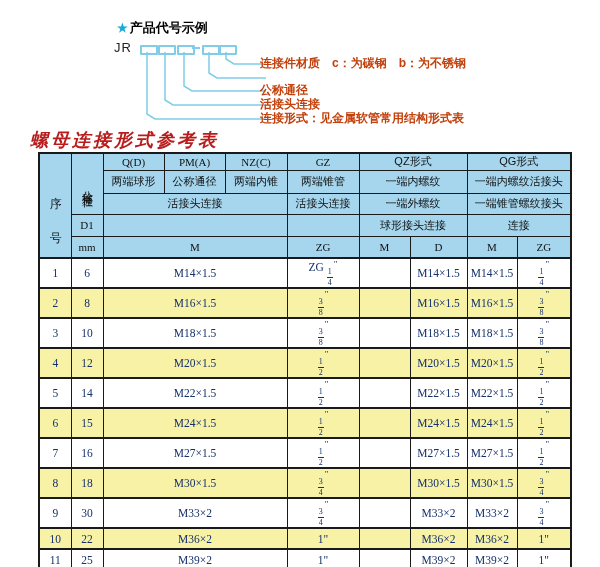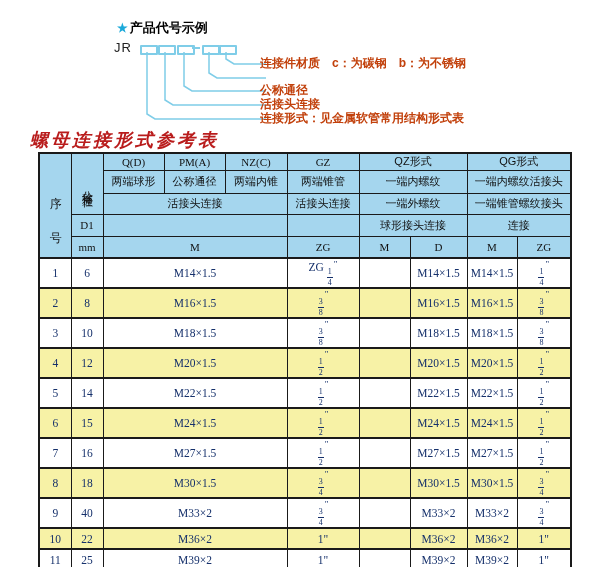--- a/index.html
+++ b/index.html
@@ -260,21 +260,21 @@
           <td></td>
           <td>M30×1.5</td>
           <td>M30×1.5</td>
           <td><span class="frac">
               <span class="fnum">3</span>
               <span class="fden">4</span>
             </span><span class="inch">"</span></td>
         </tr>
         <tr class="data">
           <td>9</td>
-          <td>40</td>
+          <td>30</td>
           <td colspan="3">M33×2</td>
           <td><span class="frac">
               <span class="fnum">3</span>
               <span class="fden">4</span>
             </span><span class="inch">"</span></td>
           <td></td>
           <td>M33×2</td>
           <td>M33×2</td>
           <td><span class="frac">
               <span class="fnum">3</span>

